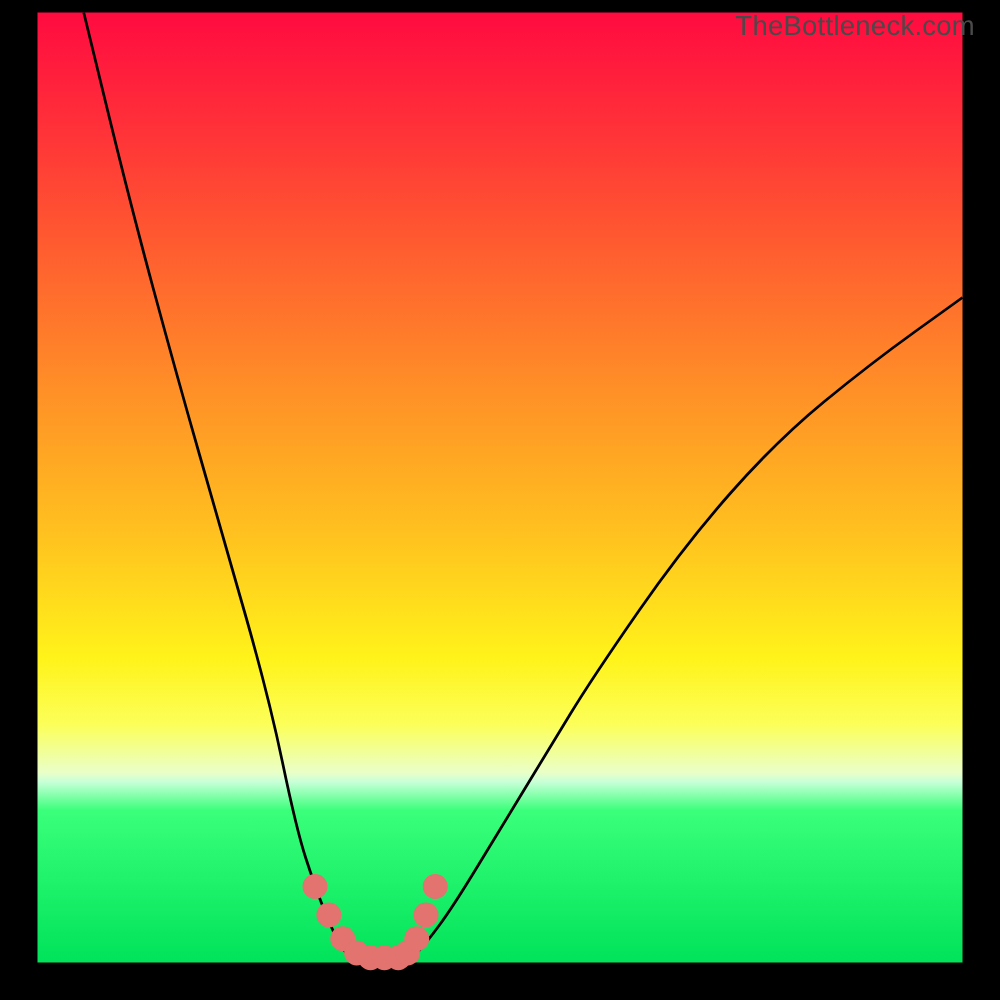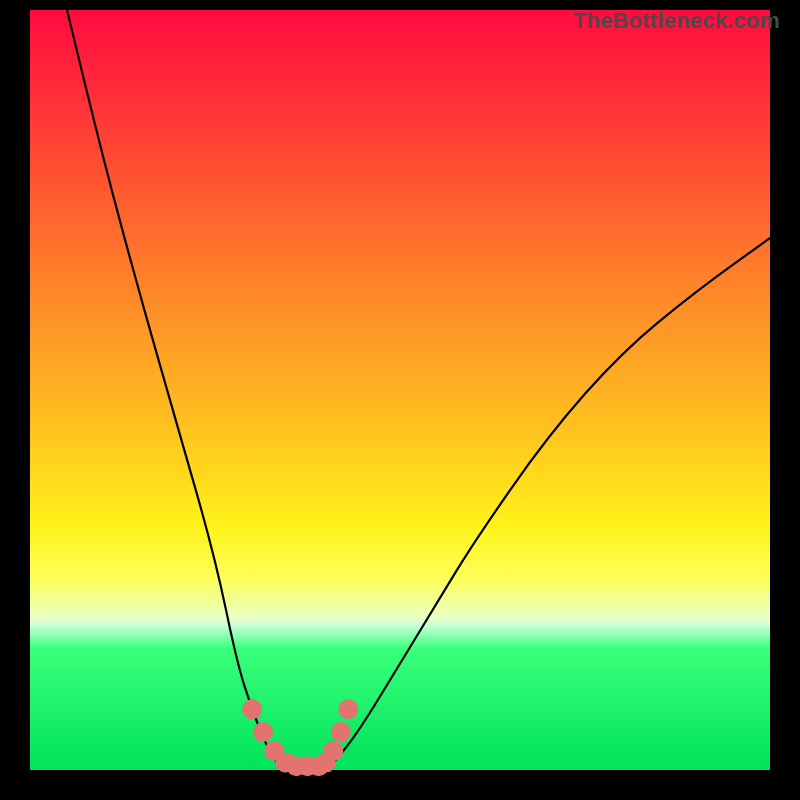--- a/index.html
+++ b/index.html
@@ -28,21 +28,21 @@
       #eaffc8 80%,
       #c8ffd8 81%,
       #3aff7a 84%,
       #00e35a 100%);
   }
   .watermark {
     position: absolute;
     top: 8px;
     right: 20px;
     font-size: 22px;
-    font-weight: 700;
+    font-weight: 400;
     color: #4a4a4a;
     letter-spacing: 0.2px;
     user-select: none;
     text-align: right;
   }
   svg.curves {
     position: absolute;
     left: 0;
     top: 0;
   }

